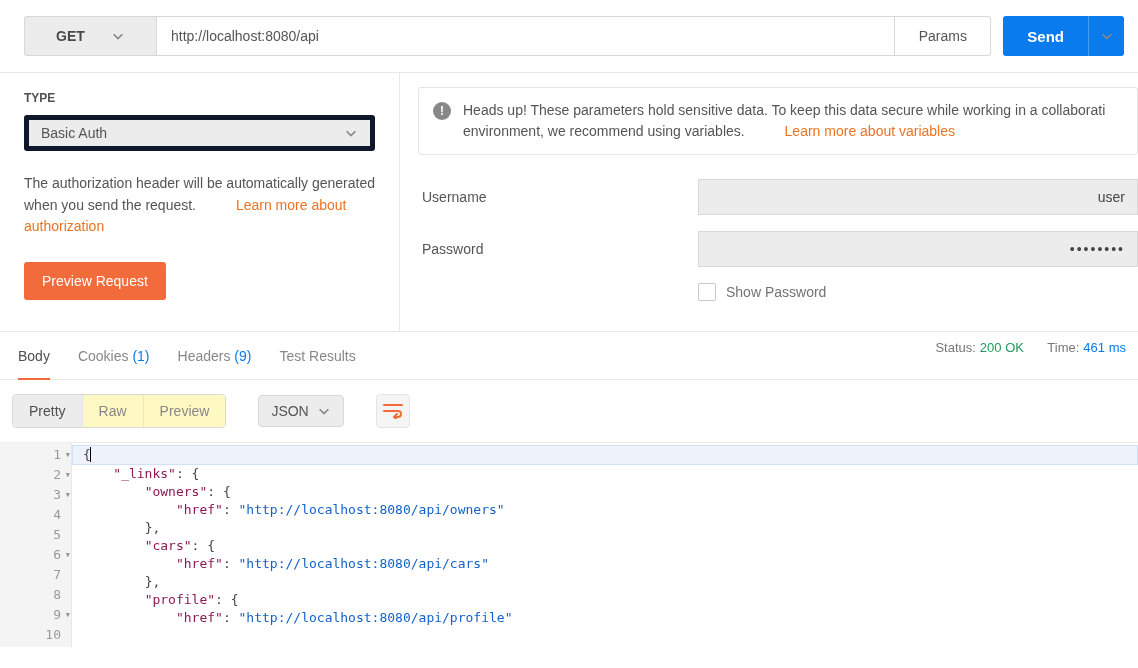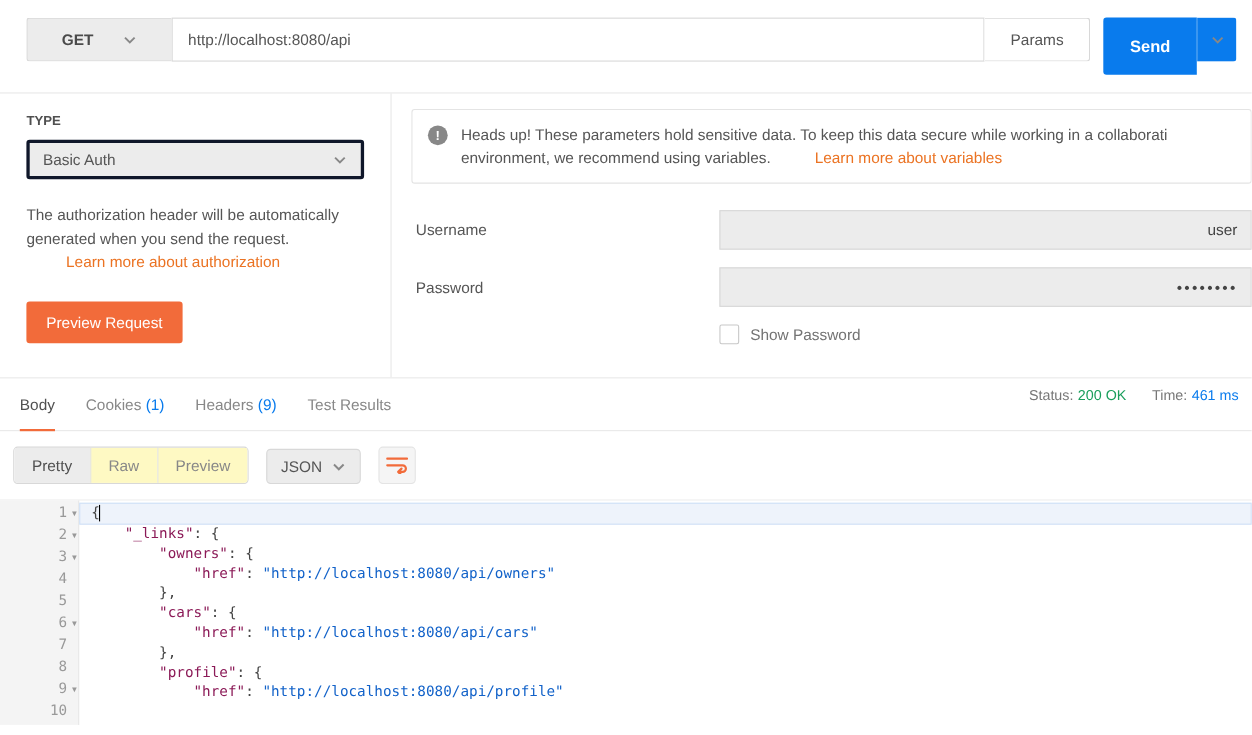--- a/index.html
+++ b/index.html
@@ -55,21 +55,21 @@
     color: #555;
     cursor: pointer;
     border-radius: 0 3px 3px 0;
     font-size: 14px;
   }
   .send-group {
     display: flex;
     margin-left: 12px;
   }
   .send-btn {
-    height: 52px;
+    height: 40px;
     padding: 0 24px;
     background: #097bed;
     border: none;
     color: #fff;
     font-weight: 600;
     font-size: 15px;
     cursor: pointer;
     border-radius: 3px 0 0 3px;
   }
   .send-more {
@@ -83,35 +83,35 @@
     border-radius: 0 3px 3px 0;
     display:flex; align-items:center; justify-content:center;
   }
 
   
   .auth-row {
     display: flex;
     border-bottom: 1px solid #e8e8e8;
   }
   .auth-left {
-    width: 356px;
+    width: 400px;
     padding: 18px 24px 24px 24px;
     border-right: 1px solid #e8e8e8;
   }
   .type-label {
     font-size: 12px;
     font-weight: 600;
     color: #505050;
     margin-bottom: 10px;
   }
   .auth-type-select {
     width: 100%;
     height: 36px;
     background: #ececec;
-    border: 3px solid #0f172a;
+    border: 5px solid #0f172a;
     border-radius: 3px;
     display: flex;
     align-items: center;
     justify-content: space-between;
     padding: 0 12px;
     color: #555;
     cursor: pointer;
     margin-bottom: 22px;
     font-size: 14px;
   }
@@ -216,21 +216,21 @@
     right: 12px;
     top: 8px;
     font-size: 13px;
     color: #777;
   }
   .resp-meta .val { color: #1a9e5c; margin-left:4px; margin-right: 20px;}
   .resp-meta .val2 { color: #097bed; margin-left:4px;}
 
   
   .body-bar {
-    display:flex; align-items:flex-end; gap:16px;
+    display:flex; align-items:center; gap:32px;
     padding: 14px 12px;
   }
   .seg-group {
     display:flex;
     border:1px solid #d8d8d8;
     border-radius:4px;
     overflow:hidden;
     background:#fff;
   }
   .seg-btn {

